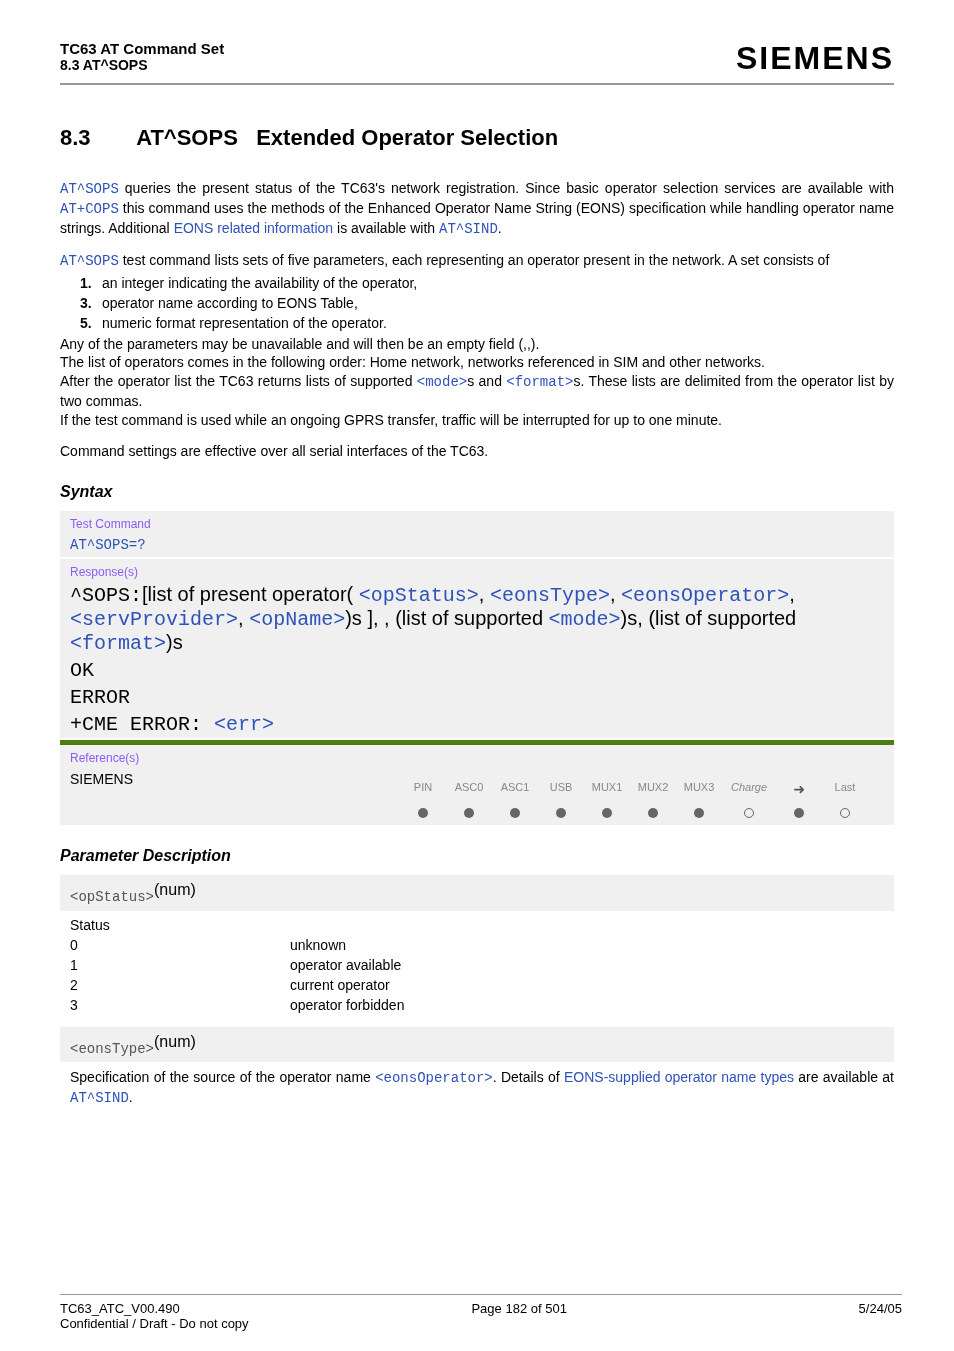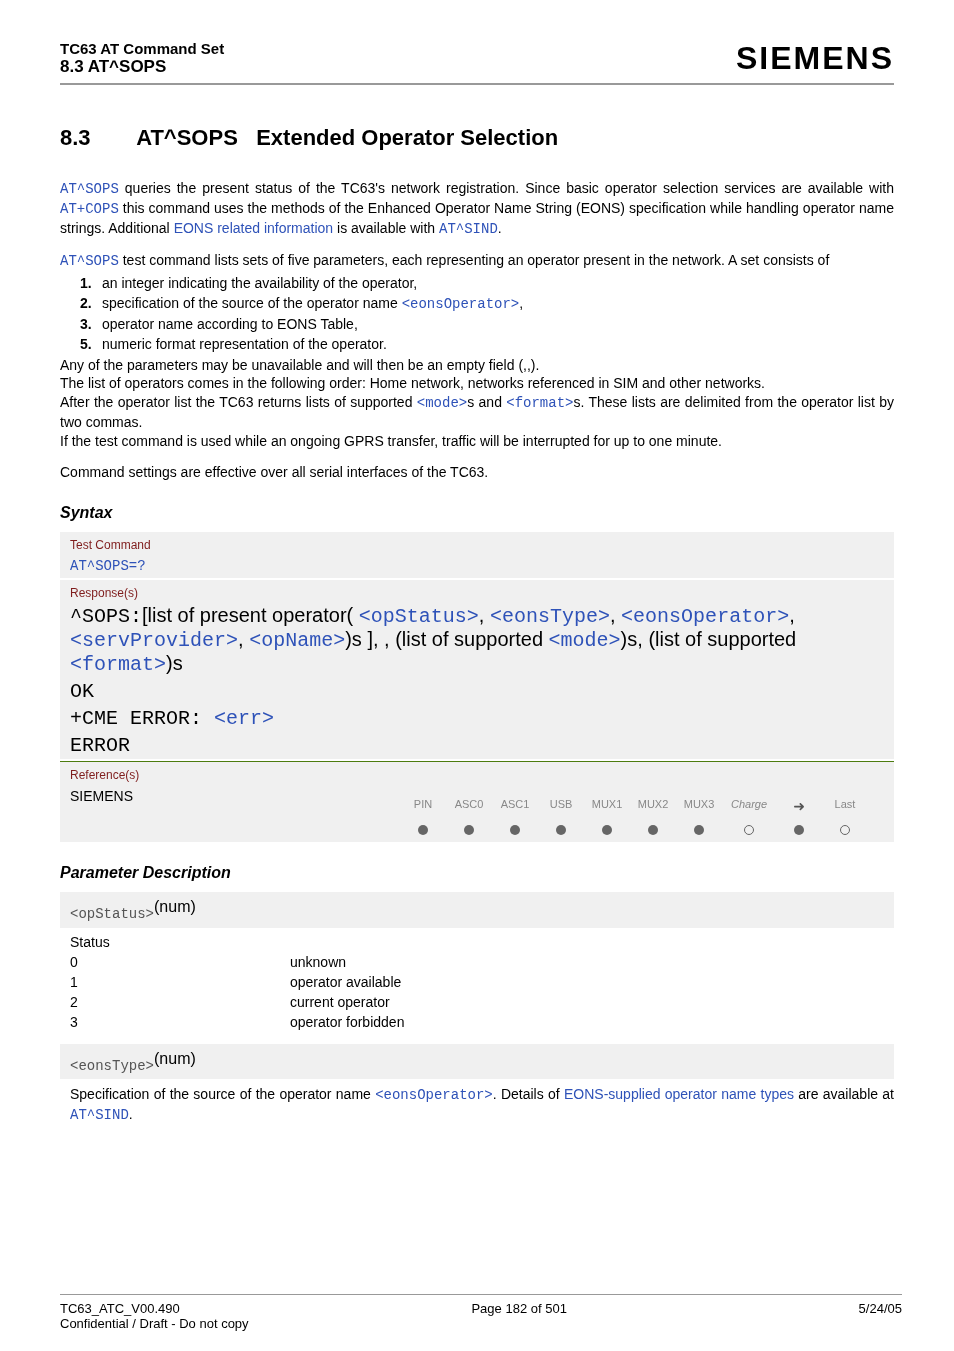--- a/index.html
+++ b/index.html
@@ -8,40 +8,40 @@
     font-size: 14px;
     color: #000;
     background: #fff;
     width: 954px;
     min-height: 1351px;
     position: relative;
     padding: 40px 60px 20px 60px;
   }
   .header-row { display: flex; justify-content: space-between; align-items: flex-start; margin-bottom: 0; }
   .header-left { font-weight: bold; font-size: 15px; }
-  .header-sub { font-weight: bold; font-size: 17px; }
+  .header-sub { font-weight: bold; font-size: 14px; }
   .siemens-logo { font-family: Arial, sans-serif; font-weight: 900; font-size: 32px; letter-spacing: 2px; }
   .hr-top { border: none; border-top: 2px solid #999; margin-top: 6px; margin-bottom: 40px; }
   h1.section-title { font-size: 22px; font-weight: bold; margin-bottom: 28px; }
   h1.section-title .num { display: inline-block; width: 70px; }
   h1.section-title .cmd { display: inline-block; }
   .body-text { line-height: 1.35; text-align: justify; margin-bottom: 12px; }
   .inline-code { font-family: "Courier New", monospace; color: #2e52b8; }
   .inline-link { color: #2e52b8; }
   ol.numbered { list-style: none; padding-left: 20px; }
   ol.numbered li { margin-bottom: 4px; }
   ol.numbered li .idx { font-weight: bold; display: inline-block; width: 22px; }
   h3.subhead { font-style: italic; font-weight: bold; font-size: 16px; margin-top: 22px; margin-bottom: 10px; }
   .syntax-block { background: #f0f0f0; margin-bottom: 2px; }
   .sb-row { padding: 4px 10px; }
-  .sb-label { color: #7f1d1d; font-size: 12px; padding: 6px 10px 2px 10px; }
+  .sb-label { color: #8b5cf6; font-size: 12px; padding: 6px 10px 2px 10px; }
   .sb-code { font-family: "Courier New", monospace; color: #2e52b8; font-size: 14px; }
   .sb-code-line { font-family: "Courier New", monospace; font-size: 20px; padding: 2px 10px; }
   .param-link { color: #2e52b8; font-family: "Courier New", monospace; }
-  .ref-table { display: flex; background: #f0f0f0; border-top: 1px solid #4d7c0f; }
+  .ref-table { display: flex; background: #f0f0f0; border-top: 5px solid #4d7c0f; }
   .ref-left { flex: 0 0 340px; }
   .ref-right { flex: 1; margin-top: 32px; }
   .ref-head-row { display: flex; color: #888; font-size: 11px; }
   .ref-body-row { display: flex; align-items: center; }
   .ref-cell { width: 46px; text-align: center; padding: 4px 0; }
   .ref-cell.wider { width: 54px; font-style: italic; }
   .dot-filled { width: 10px; height: 10px; border-radius: 50%; background: #666; display: inline-block; }
   .dot-empty { width: 10px; height: 10px; border-radius: 50%; border: 1.5px solid #666; display: inline-block; }
   .arrow-icon { font-size: 14px; color: #555; }
   .param-bar { background: #f0f0f0; padding: 6px 10px; margin-bottom: 6px; font-family: "Courier New", monospace; font-size: 14px; }
@@ -74,21 +74,20 @@
 <p class="body-text">
   <span class="inline-code">AT^SOPS</span><span> queries the present status of the TC63's network registration. Since basic operator selection services are available with </span><span class="inline-code">AT+COPS</span><span> this command uses the methods of the Enhanced Operator Name String (EONS) specification while handling operator name strings. Additional </span><span class="inline-link">EONS related information</span><span> is available with </span><span class="inline-code">AT^SIND</span><span>.</span>
 </p>
 
 <p class="body-text" style="margin-bottom:4px;">
   <span class="inline-code">AT^SOPS</span><span> test command lists sets of five parameters, each representing an operator present in the network. A set consists of</span>
 </p>
 
 <ol class="numbered">
   <li><span class="idx">1.</span><span>an integer indicating the availability of the operator,</span></li>
-  <li><span class="idx">2.</span><span>specification of the source of the operator name </span><span class="param-link">&lt;eonsOperator&gt;</span><span>,</span></li>
   <li><span class="idx">3.</span><span>operator name according to EONS Table,</span></li>
   <li><span class="idx">5.</span><span>numeric format representation of the operator.</span></li>
 </ol>
 
 <p class="body-text" style="margin-bottom:0;">Any of the parameters may be unavailable and will then be an empty field (,,).</p>
 <p class="body-text" style="margin-bottom:0;">The list of operators comes in the following order: Home network, networks referenced in SIM and other networks.</p>
 <p class="body-text" style="margin-bottom:0;">
   <span>After the operator list the TC63 returns lists of supported </span><span class="param-link">&lt;mode&gt;</span><span>s and </span><span class="param-link">&lt;format&gt;</span><span>s. These lists are delimited from the operator list by two commas.</span>
 </p>
 <p class="body-text">If the test command is used while an ongoing GPRS transfer, traffic will be interrupted for up to one minute.</p>
@@ -99,24 +98,24 @@
 <div class="syntax-block">
   <div class="sb-label">Test Command</div>
   <div class="sb-row sb-code">AT^SOPS=?</div>
 </div>
 <div class="syntax-block">
   <div class="sb-label">Response(s)</div>
   <div class="sb-code-line">
     <span style="font-family:'Courier New',monospace;">^SOPS:</span><span style="font-family:Arial;">[list of present operator( </span><span class="param-link">&lt;opStatus&gt;</span><span style="font-family:Arial;">, </span><span class="param-link">&lt;eonsType&gt;</span><span style="font-family:Arial;">, </span><span class="param-link">&lt;eonsOperator&gt;</span><span style="font-family:Arial;">, </span><span class="param-link">&lt;servProvider&gt;</span><span style="font-family:Arial;">, </span><span class="param-link">&lt;opName&gt;</span><span style="font-family:Arial;">)s ], , (list of supported </span><span class="param-link">&lt;mode&gt;</span><span style="font-family:Arial;">)s, (list of supported </span><span class="param-link">&lt;format&gt;</span><span style="font-family:Arial;">)s</span>
   </div>
   <div class="sb-code-line">OK</div>
+  <div class="sb-code-line">ERROR</div>
   <div class="sb-code-line">
     <span>+CME ERROR: </span><span class="param-link">&lt;err&gt;</span>
   </div>
-  <div class="sb-code-line">ERROR</div>
 </div>
 
 <div class="ref-table">
   <div class="ref-left">
     <div class="sb-label" style="padding-top:6px;">Reference(s)</div>
     <div class="sb-row" style="font-family:Arial;">SIEMENS</div>
   </div>
   <div class="ref-right">
     <div class="ref-head-row">
       <div class="ref-cell">PIN</div>

